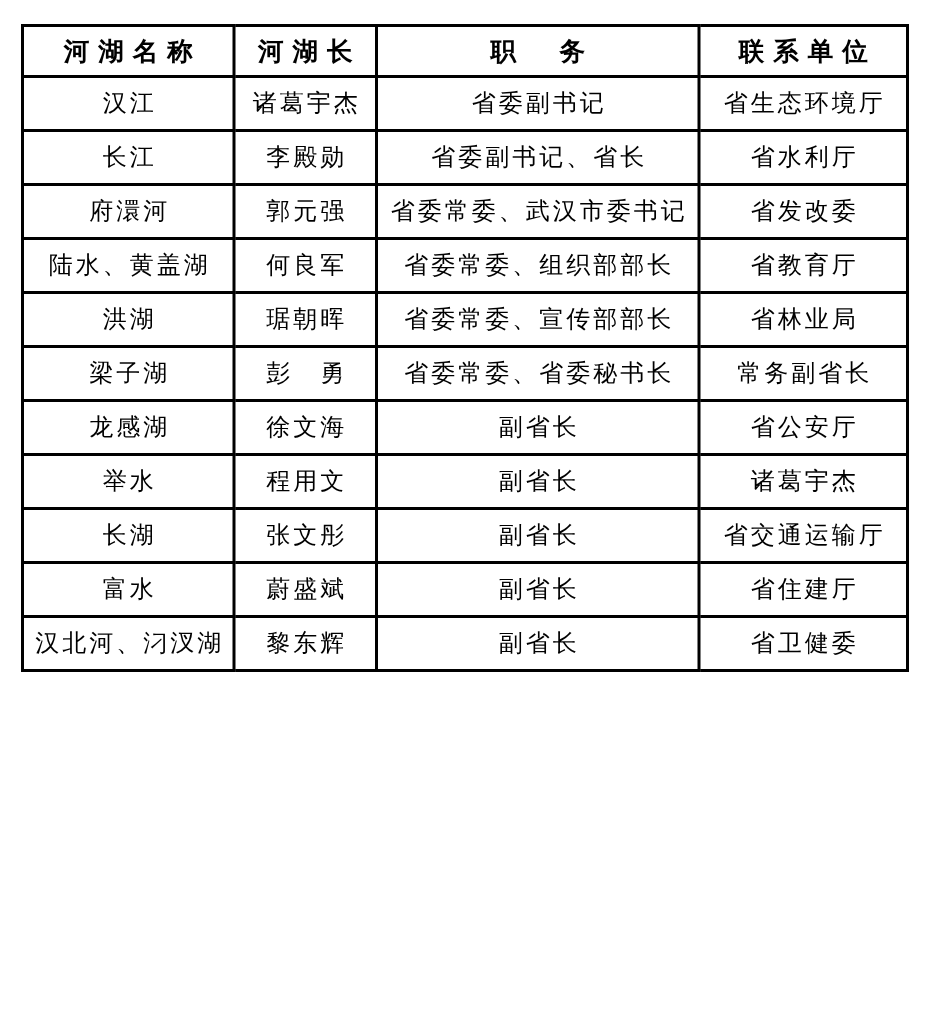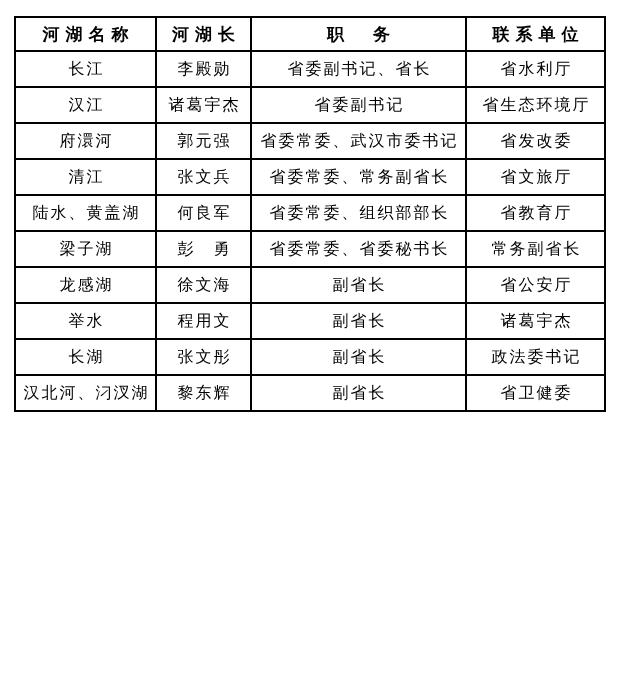--- a/index.html
+++ b/index.html
@@ -66,48 +66,48 @@
     <thead>
       <tr>
           <th>河湖名称</th>
           <th>河湖长</th>
           <th>职　务</th>
           <th>联系单位</th>
         </tr>
     </thead>
     <tbody>
         <tr>
+          <td>汉江</td>
+          <td>诸葛宇杰</td>
+          <td>省委副书记</td>
+          <td>省生态环境厅</td>
+        </tr>
+        <tr>
           <td>长江</td>
           <td>李殿勋</td>
           <td>省委副书记、省长</td>
           <td>省水利厅</td>
-        </tr>
-        <tr>
-          <td>汉江</td>
-          <td>诸葛宇杰</td>
-          <td>省委副书记</td>
-          <td>省生态环境厅</td>
         </tr>
         <tr>
           <td>府澴河</td>
           <td>郭元强</td>
           <td>省委常委、武汉市委书记</td>
           <td>省发改委</td>
         </tr>
         <tr>
-          <td>清江</td>
-          <td>张文兵</td>
-          <td>省委常委、常务副省长</td>
-          <td>省文旅厅</td>
-        </tr>
-        <tr>
           <td>陆水、黄盖湖</td>
           <td>何良军</td>
           <td>省委常委、组织部部长</td>
           <td>省教育厅</td>
+        </tr>
+        <tr>
+          <td>洪湖</td>
+          <td>琚朝晖</td>
+          <td>省委常委、宣传部部长</td>
+          <td>省林业局</td>
         </tr>
         <tr>
           <td>梁子湖</td>
           <td>彭　勇</td>
           <td>省委常委、省委秘书长</td>
           <td>常务副省长</td>
         </tr>
         <tr>
           <td>龙感湖</td>
           <td>徐文海</td>
@@ -117,21 +117,27 @@
         <tr>
           <td>举水</td>
           <td>程用文</td>
           <td>副省长</td>
           <td>诸葛宇杰</td>
         </tr>
         <tr>
           <td>长湖</td>
           <td>张文彤</td>
           <td>副省长</td>
-          <td>政法委书记</td>
+          <td>省交通运输厅</td>
+        </tr>
+        <tr>
+          <td>富水</td>
+          <td>蔚盛斌</td>
+          <td>副省长</td>
+          <td>省住建厅</td>
         </tr>
         <tr>
           <td>汉北河、汈汊湖</td>
           <td>黎东辉</td>
           <td>副省长</td>
           <td>省卫健委</td>
         </tr>
       </tbody>
   </table>
 </div>

